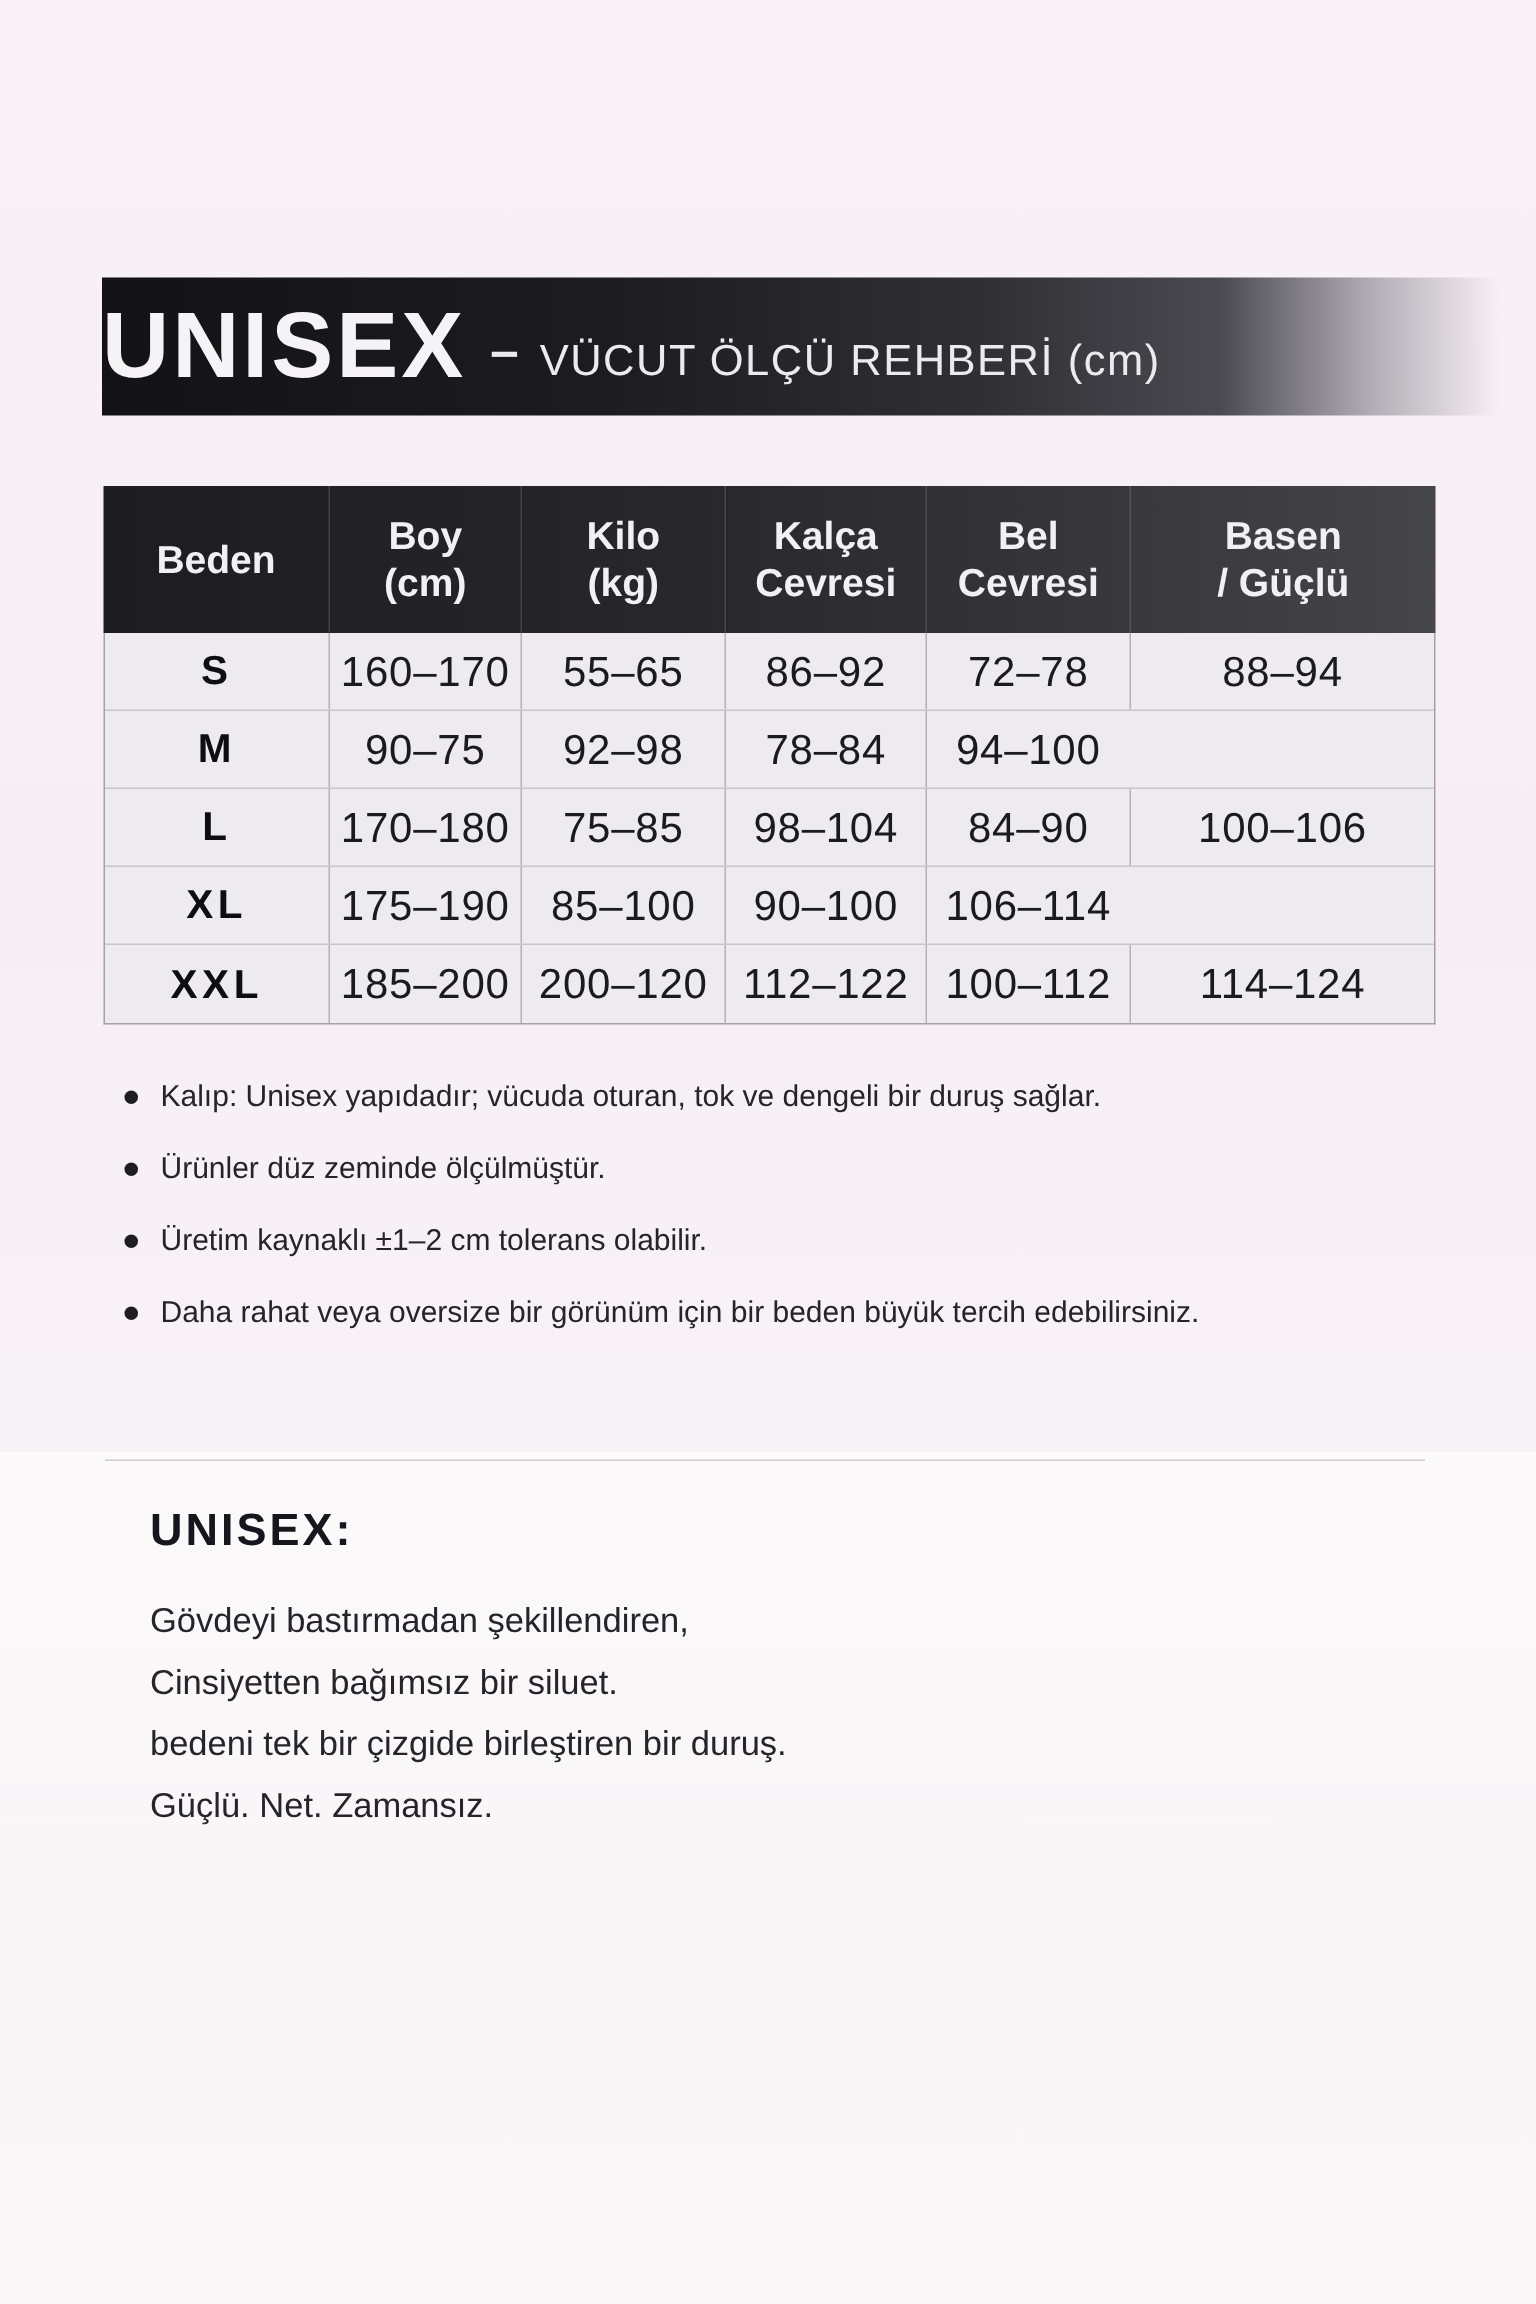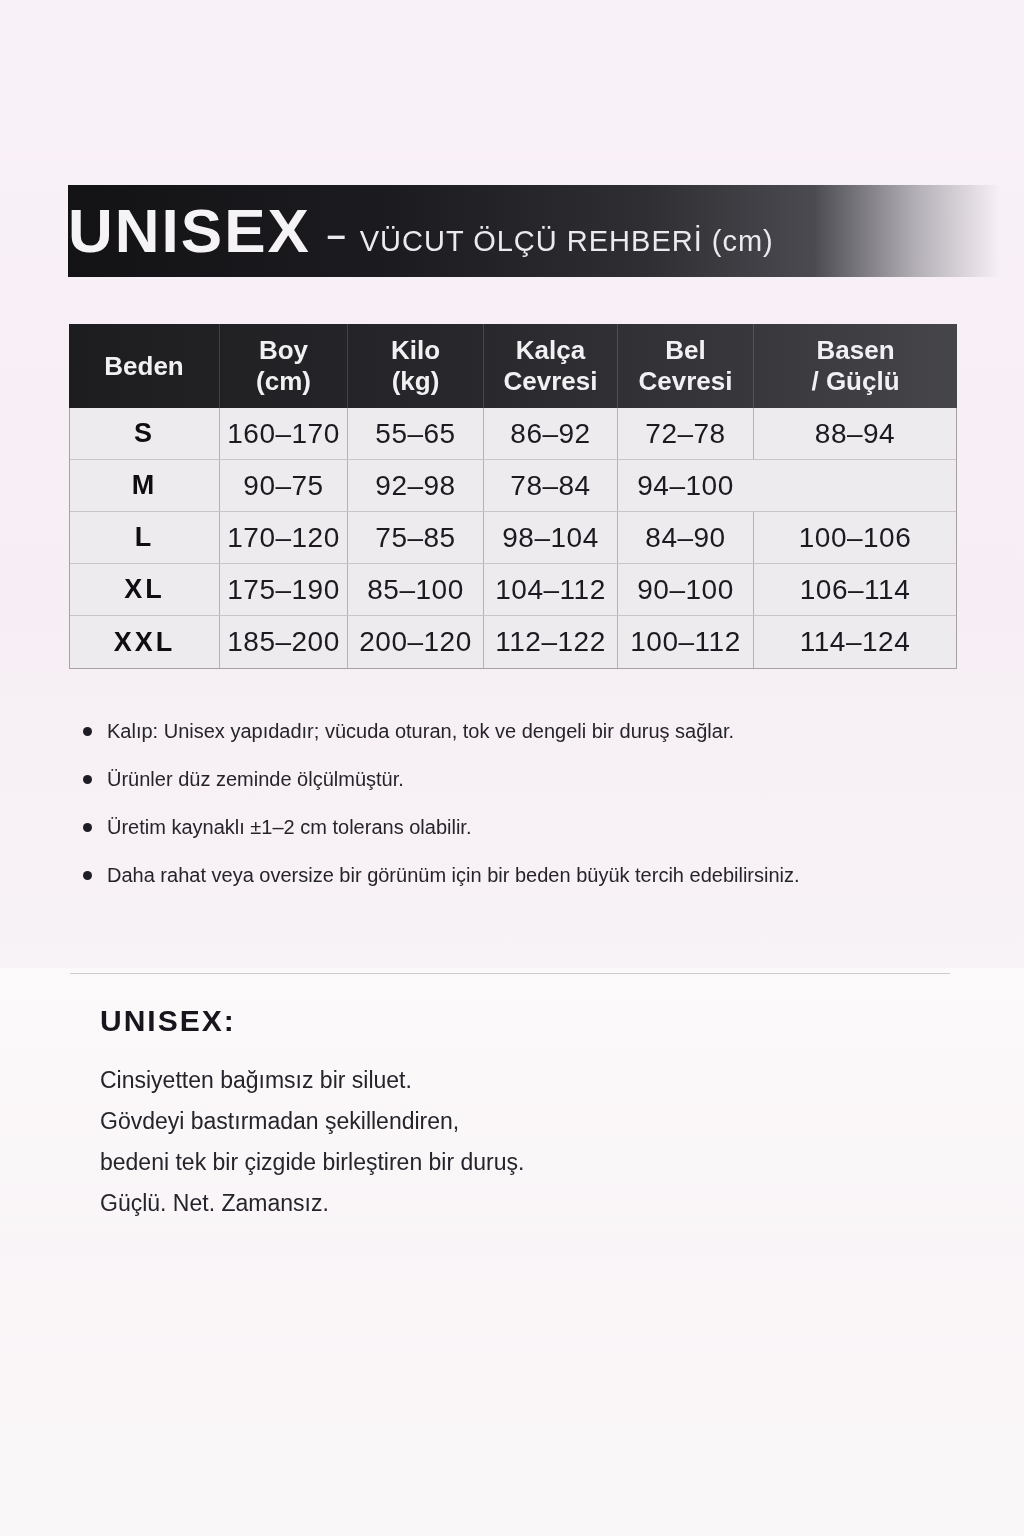--- a/index.html
+++ b/index.html
@@ -58,21 +58,21 @@
 
   
   .size-table {
     position: absolute;
     left: 69px; top: 324px;
     width: 888px;
   }
   .thead {
     display: grid;
     grid-template-columns: 150px 128px 136px 134px 136px 204px;
-    height: 84px;
+    height: 98px;
     background: linear-gradient(90deg, #1d1d20 0%, #28282c 45%, #39393e 80%, #45454a 100%);
   }
   .th {
     display: flex;
     flex-direction: column;
     align-items: center;
     justify-content: center;
     color: #f2f0f3;
     font-size: 26px;
     font-weight: bold;
@@ -212,31 +212,30 @@
       </div>
       <div class="tr">
         <div class="td size">M</div>
         <div class="td">90–75</div>
         <div class="td">92–98</div>
         <div class="td">78–84</div>
         <div class="td">94–100</div>
       </div>
       <div class="tr">
         <div class="td size">L</div>
-        <div class="td">170–120</div>
+        <div class="td">170–180</div>
         <div class="td">75–85</div>
         <div class="td">98–104</div>
         <div class="td">84–90</div>
         <div class="td">100–106</div>
       </div>
       <div class="tr">
         <div class="td size">XL</div>
         <div class="td">175–190</div>
         <div class="td">85–100</div>
-        <div class="td">104–112</div>
         <div class="td">90–100</div>
         <div class="td">106–114</div>
       </div>
       <div class="tr">
         <div class="td size">XXL</div>
         <div class="td">185–200</div>
         <div class="td">200–120</div>
         <div class="td">112–122</div>
         <div class="td">100–112</div>
         <div class="td">114–124</div>
@@ -248,18 +247,18 @@
     <li><span class="bullet-dot"></span><span>Kalıp: Unisex yapıdadır; vücuda oturan, tok ve dengeli bir duruş sağlar.</span></li>
     <li><span class="bullet-dot"></span><span>Ürünler düz zeminde ölçülmüştür.</span></li>
     <li><span class="bullet-dot"></span><span>Üretim kaynaklı ±1–2 cm tolerans olabilir.</span></li>
     <li><span class="bullet-dot"></span><span>Daha rahat veya oversize bir görünüm için bir beden büyük tercih edebilirsiniz.</span></li>
   </ul>
 
   <div class="divider"></div>
 
   <div class="unisex">
     <div class="unisex-heading">UNISEX:</div>
+    <p>Gövdeyi bastırmadan şekillendiren,</p>
     <p>Cinsiyetten bağımsız bir siluet.</p>
-    <p>Gövdeyi bastırmadan şekillendiren,</p>
     <p>bedeni tek bir çizgide birleştiren bir duruş.</p>
     <p>Güçlü. Net. Zamansız.</p>
   </div>
 </div>
 
 </body></html>

